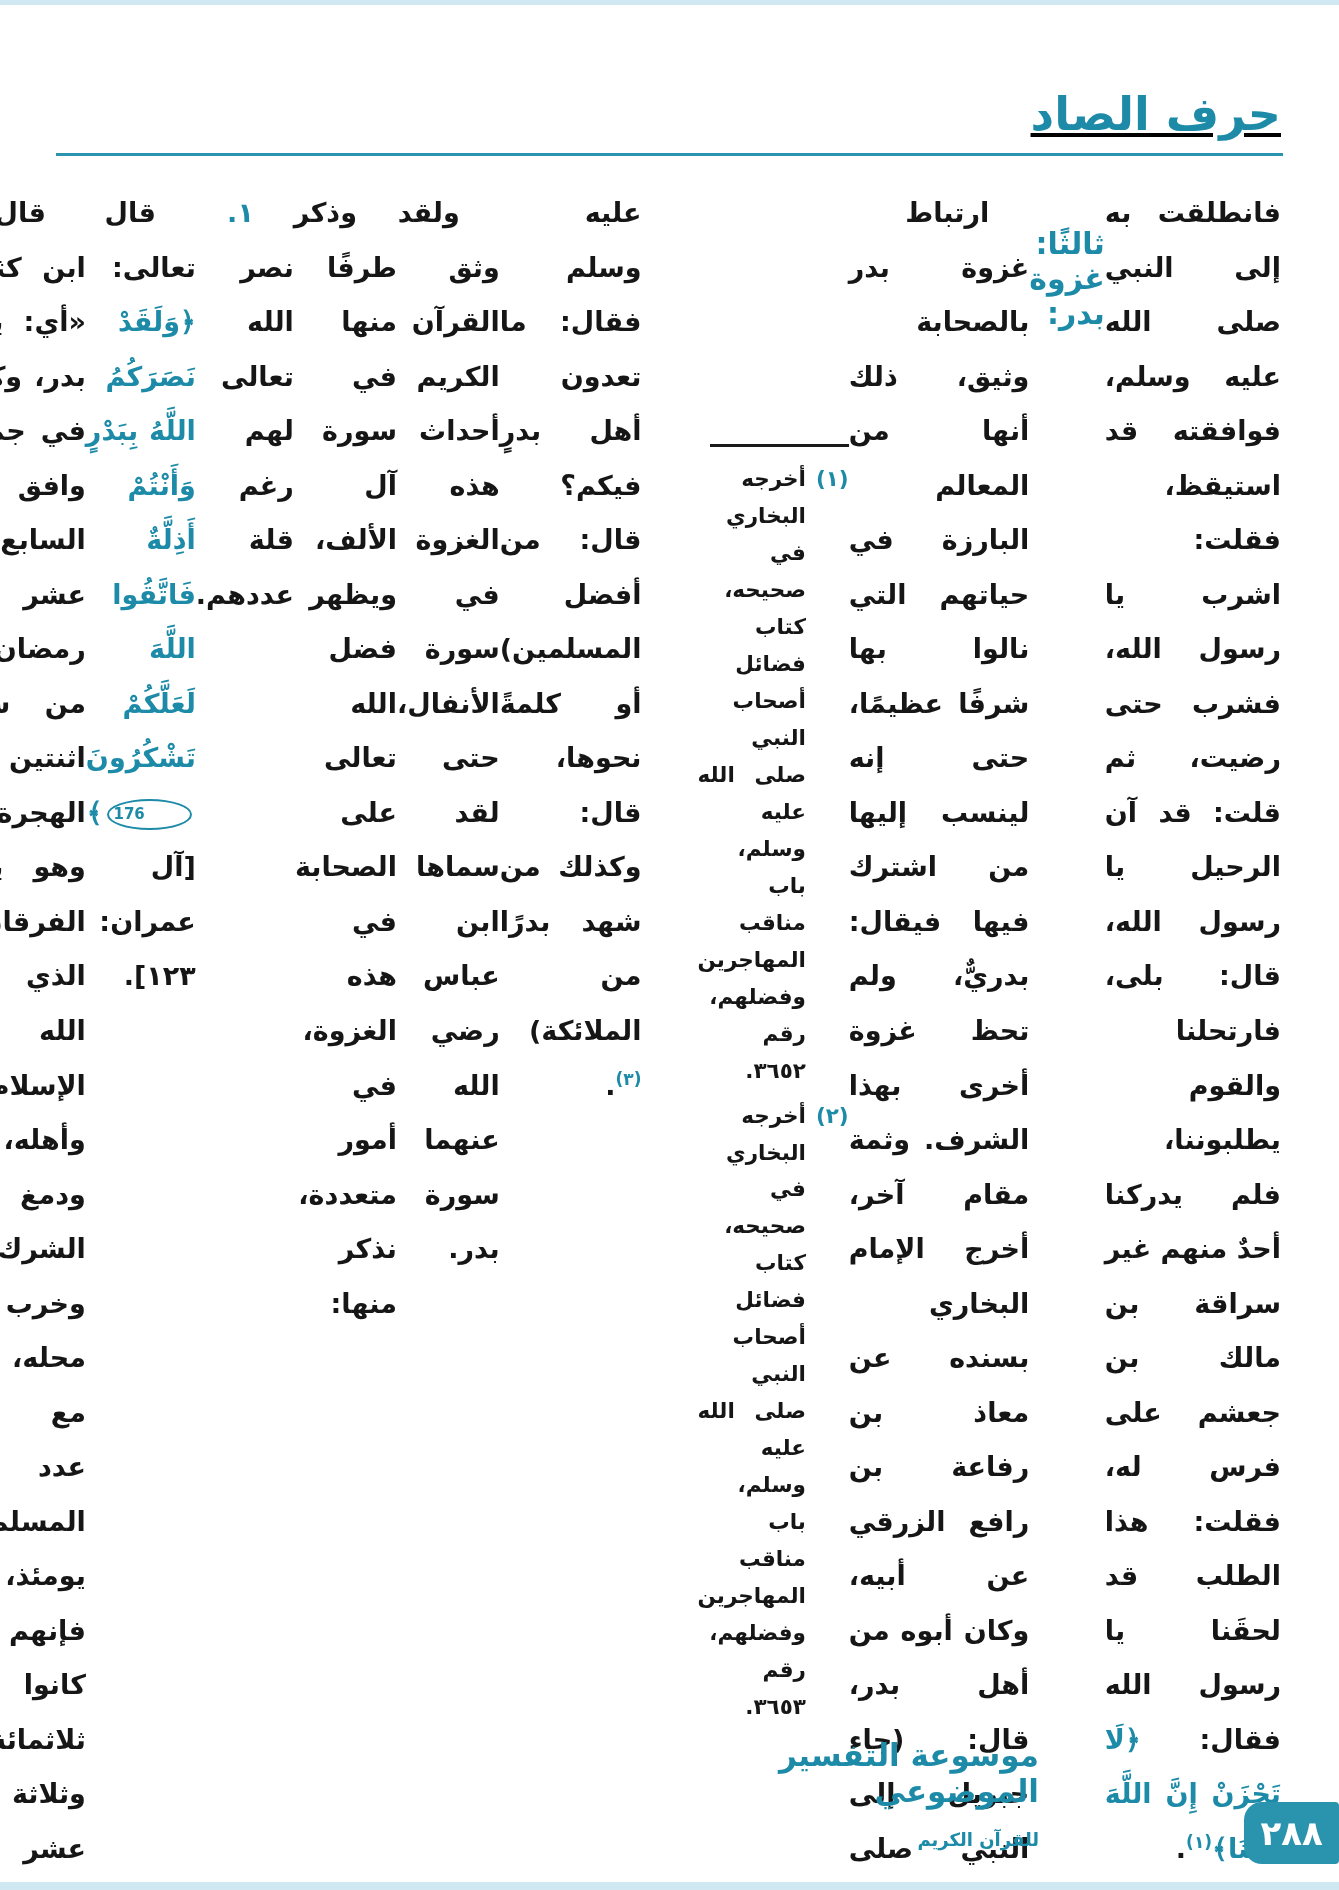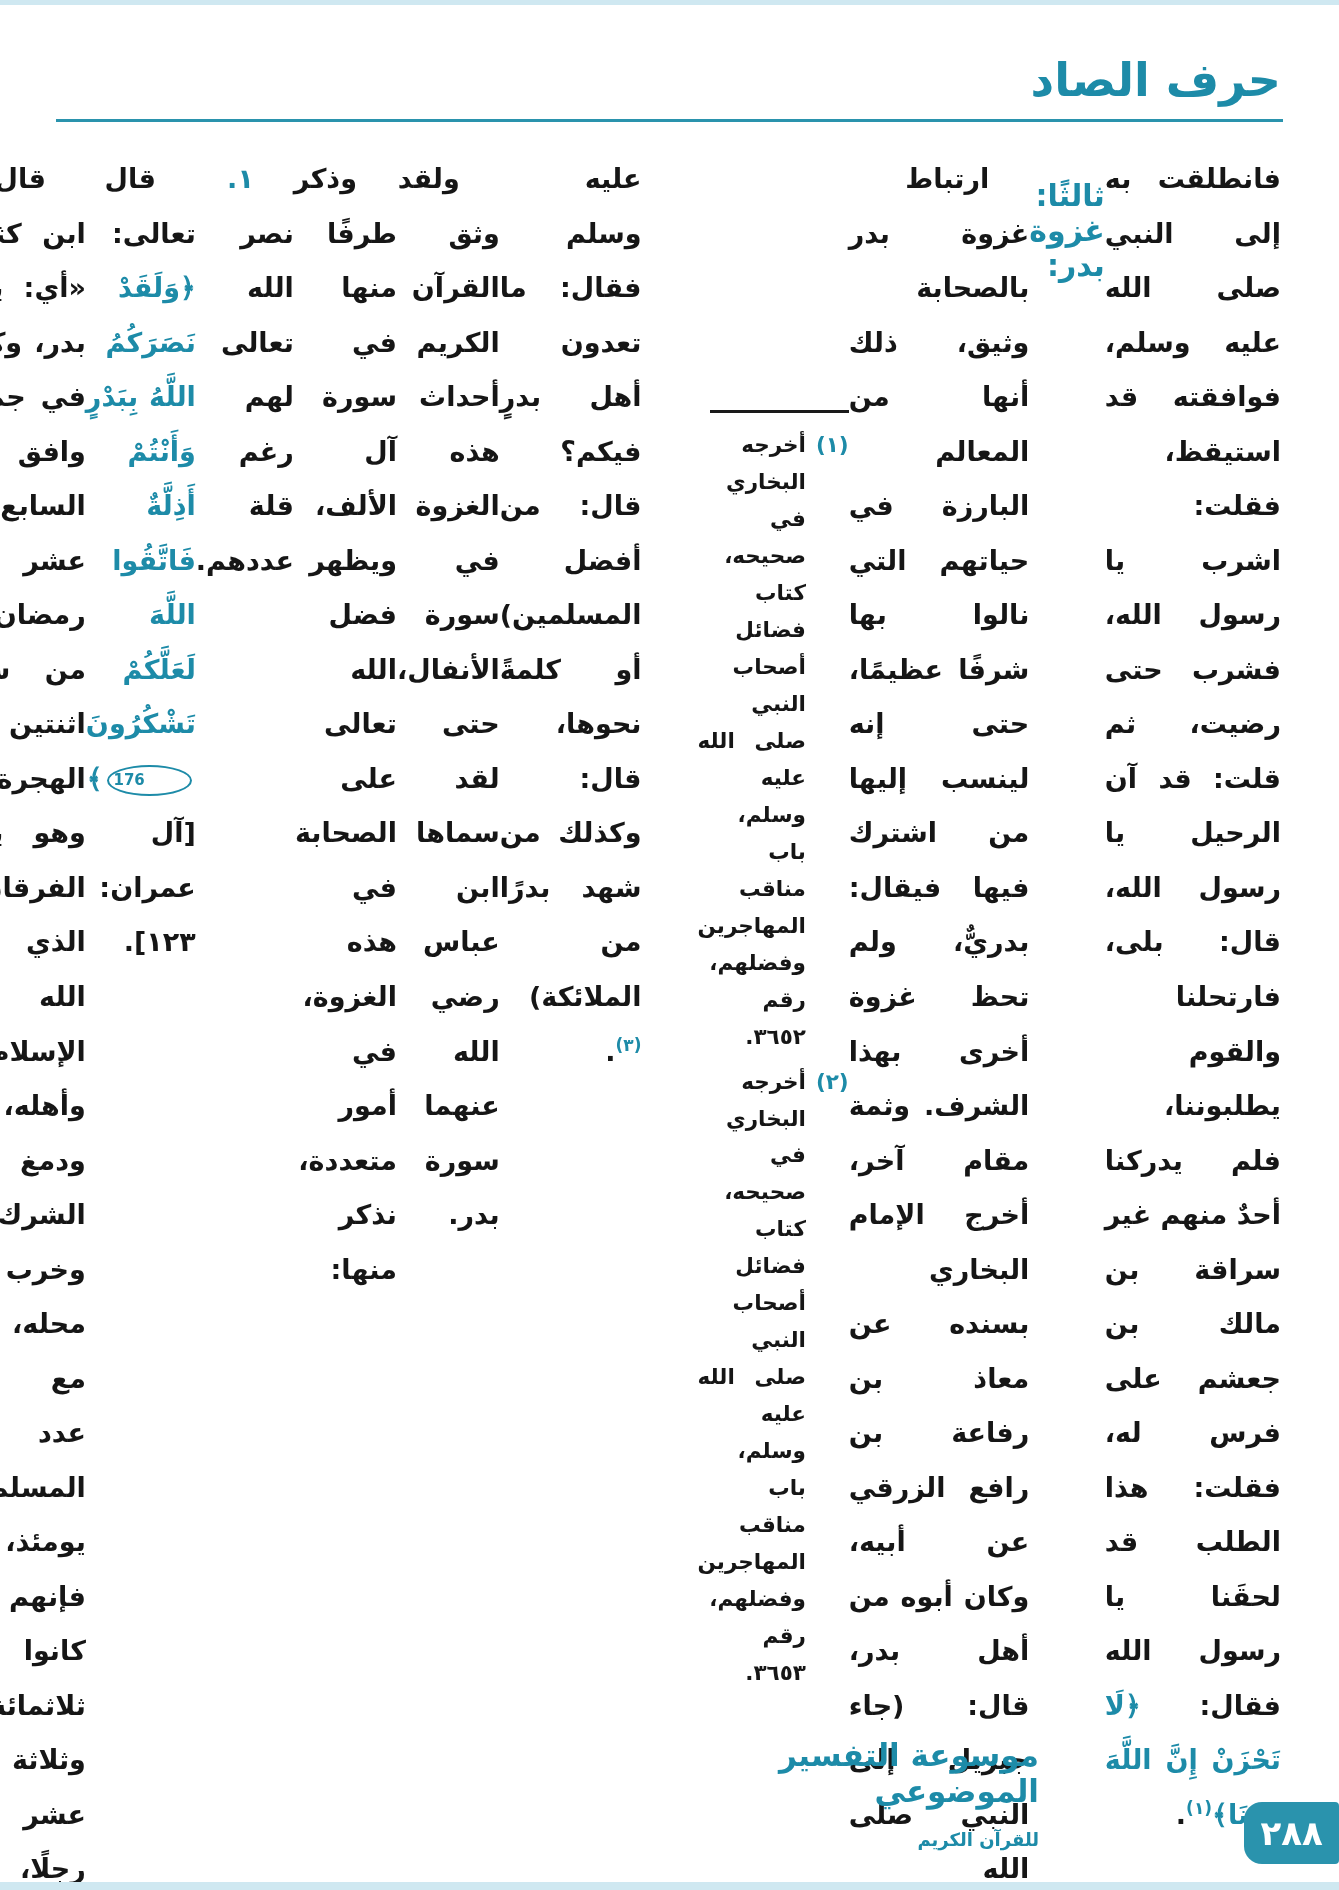--- a/index.html
+++ b/index.html
@@ -4,35 +4,35 @@
 <style>
   * { box-sizing: border-box; }
   html,body { margin:0; padding:0; background:#e9e9e9; }
   .page{
     width:1339px; height:1890px; margin:0 auto; position:relative;
     background:#ffffff; direction:rtl; overflow:hidden;
     font-family:"DejaVu Sans", sans-serif;
   }
   .band-top{height:5px;background:#cfe8f1;}
   .band-bottom{position:absolute;bottom:0;left:0;right:0;height:8px;background:#cfe8f1;}
-  header{padding:48px 58px 0;}
+  header{padding:82px 58px 0;text-decoration:underline;}
   .section-title{
     font-size:46px;font-weight:700;color:#1d8ba8;text-align:right;
     letter-spacing:1px;
   }
   .rule{height:3px;background:#2a93ad;margin:12px 56px 0;}
   .columns{display:flex;gap:56px;margin:30px 58px 0;height:1548px;}
   .col{flex:1;display:flex;flex-direction:row;min-width:0;}
   .para{
     font-size:27px;font-weight:700;color:#161616;line-height:2.02;
     text-align:justify;margin:0 0 2px 0;
   }
   .indent{text-indent:40px;}
   .heading{
-    font-size:30px;font-weight:700;color:#1d8ba8;margin:26px 0 14px;
+    font-size:30px;font-weight:700;color:#1d8ba8;margin:40px 0 14px;
   }
   .verse{color:#1d8ba8;}
   .fn-ref{color:#1d8ba8;font-size:17px;vertical-align:super;font-weight:700;}
   .item-num{color:#1d8ba8;}
   .ayah-num{
     display:inline-block;border:2px solid #1d8ba8;border-radius:50%;
     color:#1d8ba8;font-size:15px;line-height:1;padding:6px 5px;margin:0 4px;
     vertical-align:middle;font-weight:700;
   }
   .cite{color:#161616;}

